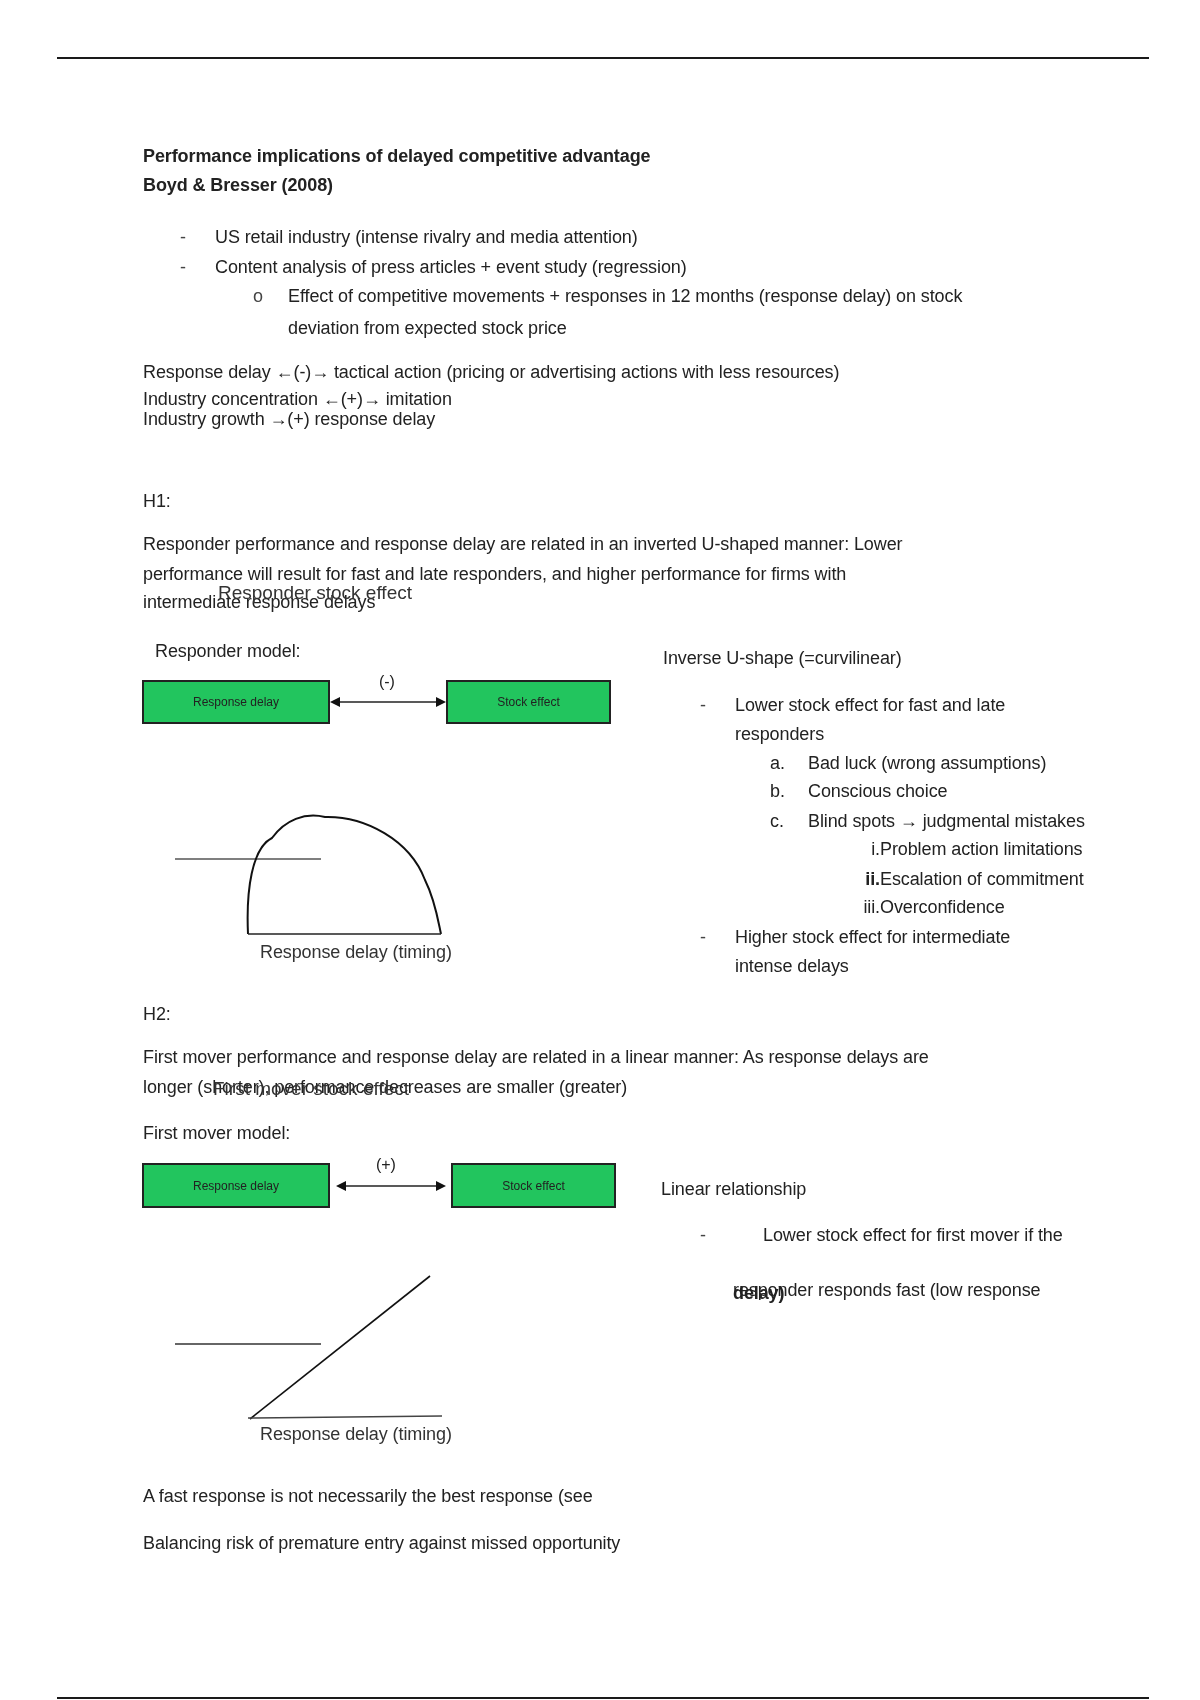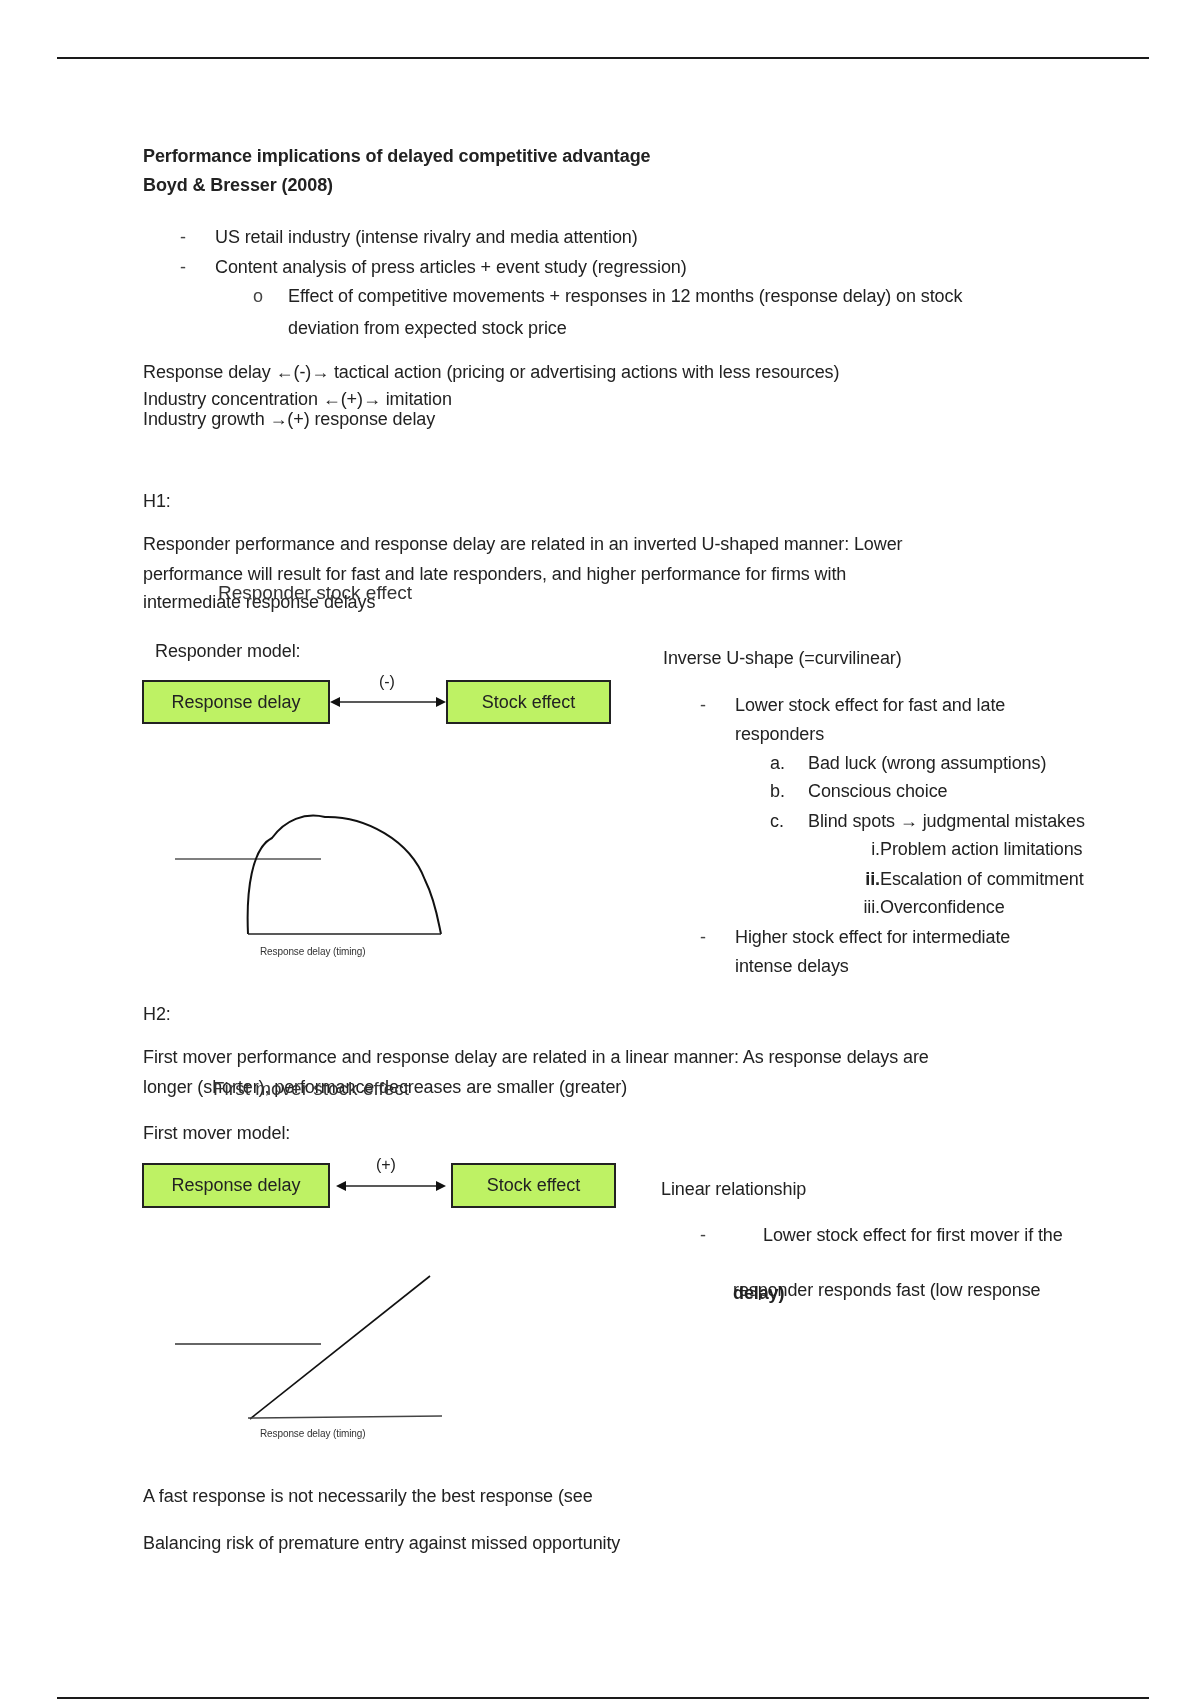--- a/index.html
+++ b/index.html
@@ -1,24 +1,24 @@
 <!DOCTYPE html>
 <html><head>
   <meta charset="utf-8">
   <style>
     html, body { margin: 0; padding: 0; background: #ffffff; }
     body { width: 1200px; height: 1700px; position: relative; overflow: hidden;
            font-family: "Liberation Sans", sans-serif; color: #222; }
     .rule { position: absolute; left: 57px; width: 1092px; height: 2px; background: #1a1a1a; }
     .t { position: absolute; font-size: 18px; line-height: 22px; white-space: nowrap; color: #222; letter-spacing: -0.1px; }
     .b { font-weight: bold; }
-    .small { font-size: 10px; line-height: 16px; color: #333; }
+    .small { font-size: 18px; line-height: 16px; color: #333; }
     .bullet { position: absolute; font-size: 18px; line-height: 22px; color: #444; }
     .box { position: absolute; border: 2px solid #222; box-sizing: border-box; display: flex;
-           align-items: center; justify-content: center; font-size: 18px; color: #222; background: #bef264; }
+           align-items: center; justify-content: center; font-size: 12px; color: #222; background: #22c55e; }
     svg { position: absolute; overflow: visible; }
     .overlay { position: absolute; font-size: 19px; line-height: 14px; color: #333; white-space: nowrap; }
   </style>
 </head>
 <body>
 
 <div class="rule" style="top:57px;"></div>
 <div class="rule" style="top:1697px;"></div>
 
 <div class="t b" style="left:143px; top:145px;">Performance implications of delayed competitive advantage</div>

